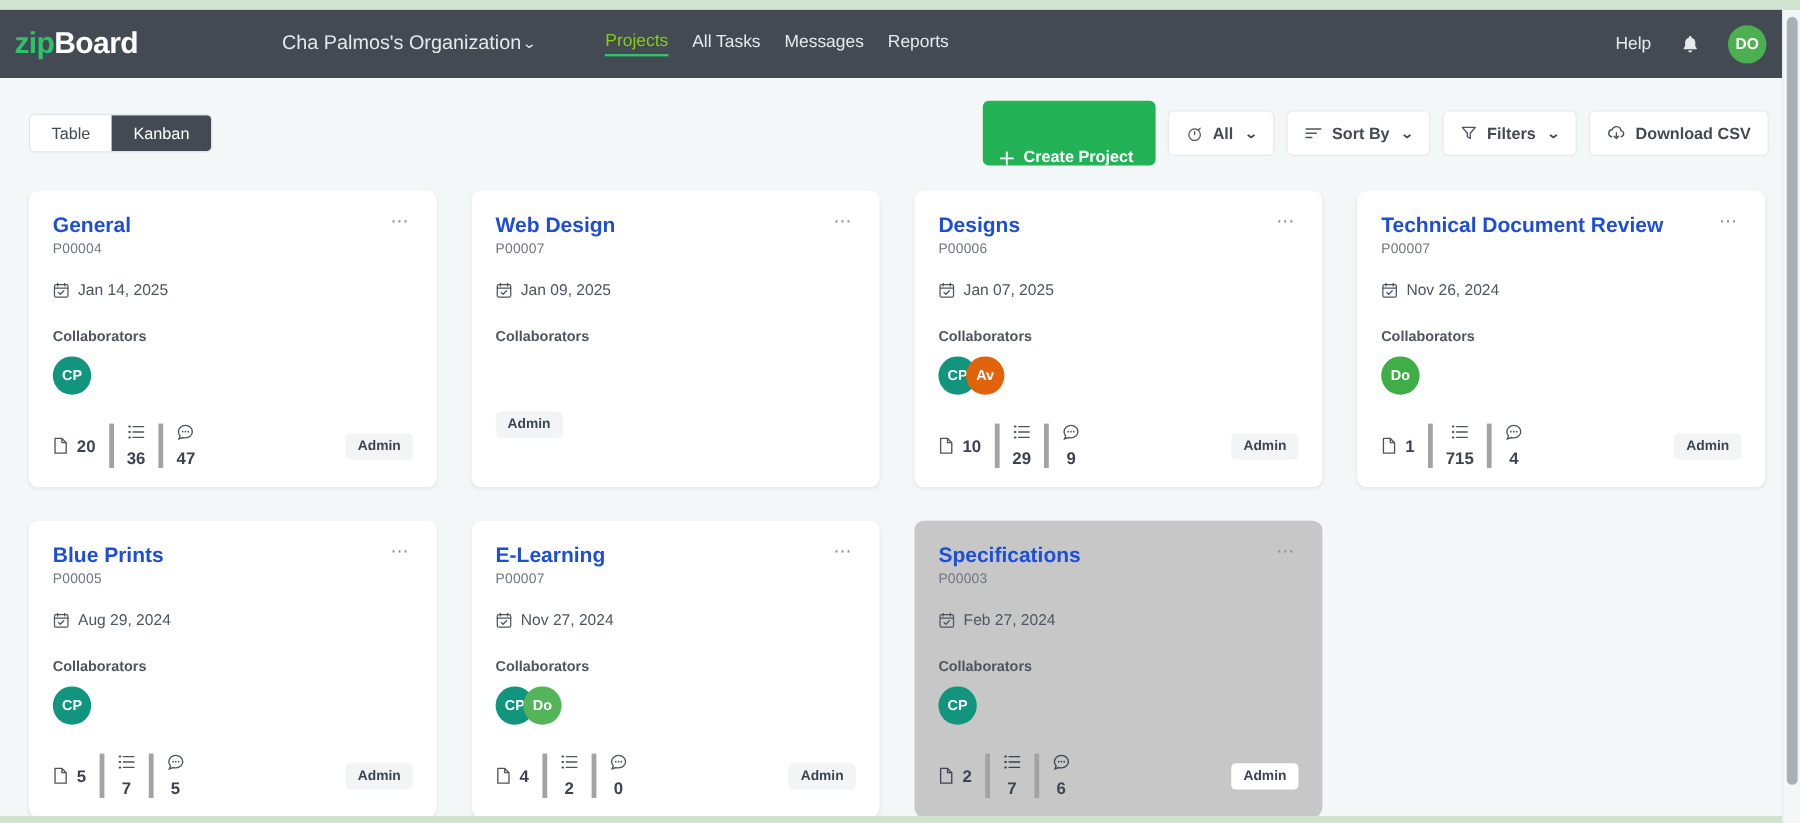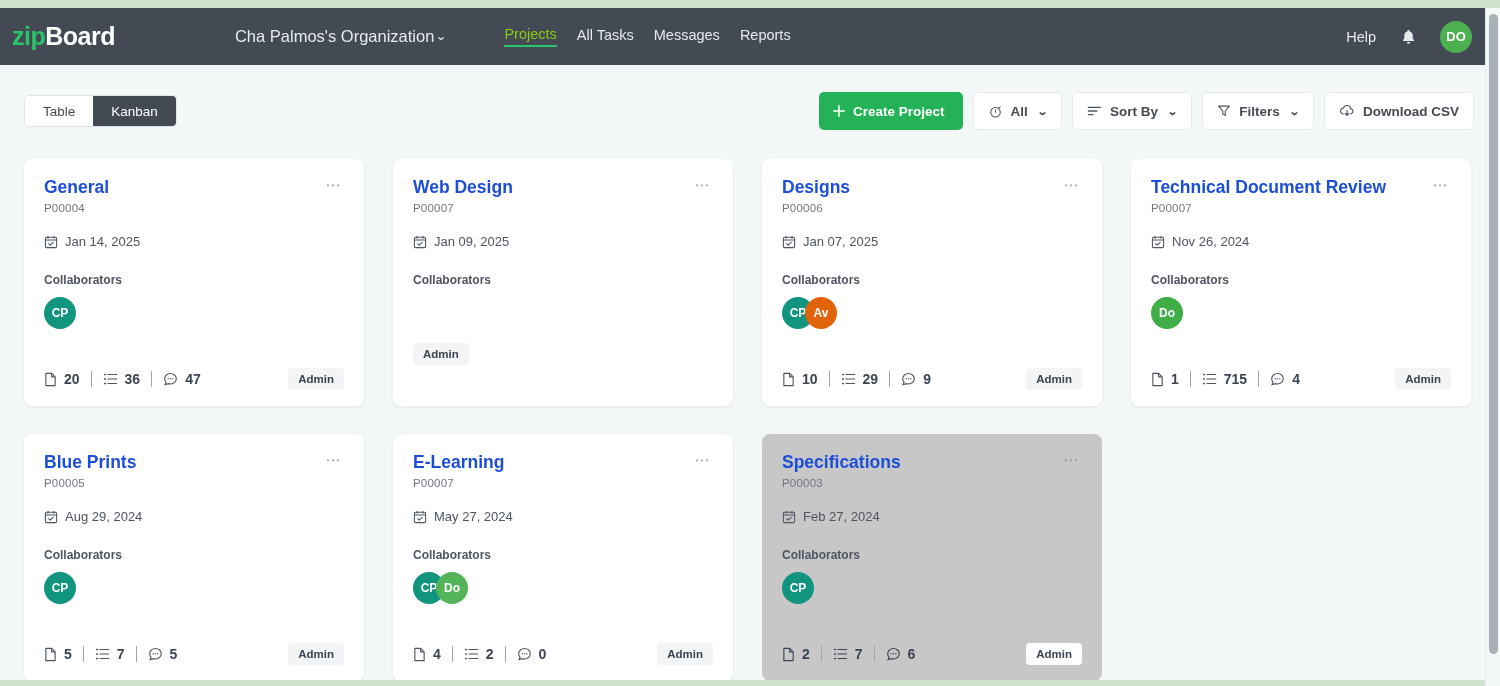--- a/index.html
+++ b/index.html
@@ -89,24 +89,24 @@
     border: none; outline: none; width: 100%;
     font-size: 13.5px; font-family: "Liberation Sans", sans-serif;
     color: #434a54; background: transparent;
   }
   .search-box input::placeholder { color: #b6bec6; }
   .toolbar-right {
     margin-left: auto; display: flex; align-items: center; gap: 10px;
   }
   .btn-create {
     background: #23b356; color: #fff;
-    height: 38px; border-radius: 5px; border: none;
+    height: 54px; border-radius: 5px; border: none;
     padding: 0 18px 0 14px;
     font-size: 13.5px; font-weight: 600;
-    display: flex; align-items: center; gap: 8px;
+    display: flex; align-items: flex-end; gap: 8px;
     cursor: pointer; font-family: "Liberation Sans", sans-serif;
   }
   .btn-plain {
     background: #fff; border: 1px solid #e4e9ed; border-radius: 5px;
     height: 38px; padding: 0 14px;
     display: flex; align-items: center; gap: 8px;
     font-size: 13.5px; color: #434a54; font-weight: 600;
     cursor: pointer;
   }
   .btn-plain .cd { font-size: 11px; color: #434a54; margin-left: 2px; transform: scaleX(1.25); display:inline-block;}
@@ -158,21 +158,21 @@
     margin-top: auto;
     display: flex; align-items: center;
   }
   .stats { display: flex; align-items: center; }
   .stat {
     display: flex; align-items: center; gap: 7px;
     font-size: 14px; color: #3b4452; font-weight: 600;
     padding: 0 11px;
   }
   .stat:first-child { padding-left: 0; }
-  .stat + .stat { border-left: 1px solid #a3a3a3; }
+  .stat + .stat { border-left: 4px solid #a3a3a3; flex-direction: column; }
   .badge {
     margin-left: auto;
     background: #f2f4f6; color: #3b4452;
     font-size: 11.5px; font-weight: 600;
     padding: 5px 10px; border-radius: 4px;
   }
   .card.selected .badge { background: #ffffff; }
   .footer-left-badge { margin-left: 0; }
   svg { display: block; }
 
@@ -535,21 +535,21 @@
       </div>
       <div class="card-id">P00007</div>
       <div class="card-date">
         <span>
           <svg width="14" height="14" viewBox="0 0 16 16" fill="none" stroke="#4d5560" stroke-width="1.2">
             <rect x="1.6" y="2.6" width="12.8" height="11.8" rx="1.4"></rect>
             <path d="M1.6 5.8h12.8M4.6 1.4v2.4M11.4 1.4v2.4" stroke-linecap="round"></path>
             <path d="M5.3 9.9l1.8 1.8 3.4-3.4" stroke-linecap="round" stroke-linejoin="round"></path>
           </svg>
         </span>
-        <span>May 27, 2024</span>
+        <span>Nov 27, 2024</span>
       </div>
       <div class="collab-label">Collaborators</div>
       <div class="avatars">
         <div class="av" style="background:#12957f">CP</div>
         <div class="av" style="background:#54b45a">Do</div>
       </div>
       <div class="card-footer">
         <div class="stats">
           <div class="stat">
             <span>

